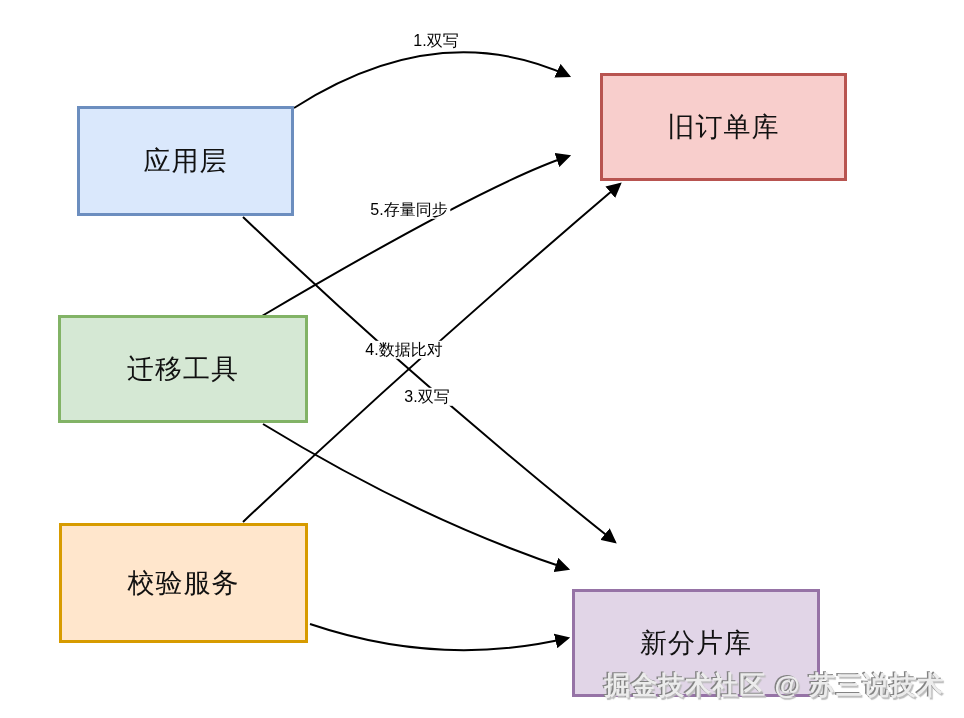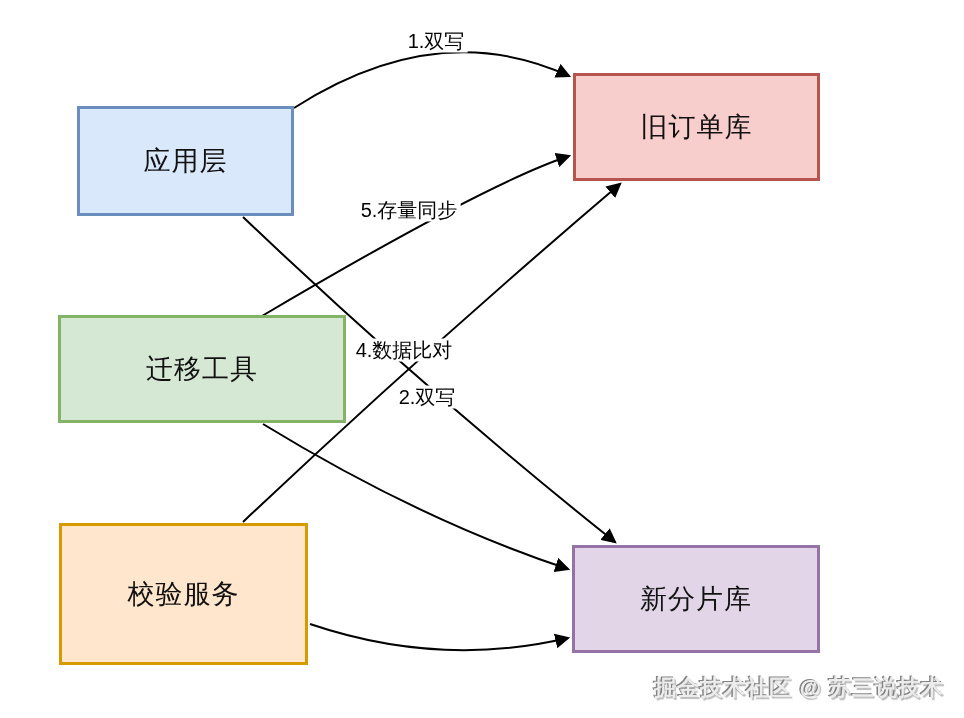--- a/index.html
+++ b/index.html
@@ -32,43 +32,43 @@
     box-sizing: border-box;
     border: 3px solid #888;
     display: flex;
     align-items: center;
     justify-content: center;
     font-size: 27px;
     color: #111111;
     letter-spacing: 1px;
   }
   #node-app     { left: 77px;  top: 106px; width: 217px; height: 110px; }
-  #node-migrate { left: 58px;  top: 315px; width: 288px; height: 108px; }
-  #node-verify  { left: 59px;  top: 523px; width: 249px; height: 142px; justify-content: center; }
+  #node-migrate { left: 58px;  top: 315px; width: 250px; height: 108px; }
+  #node-verify  { left: 59px;  top: 523px; width: 249px; height: 120px; justify-content: center; }
   #node-old     { left: 573px; top: 73px;  width: 247px; height: 108px; }
   #node-new     { left: 572px; top: 545px; width: 248px; height: 108px; }
   .edge-label {
     position: absolute;
     transform: translate(-50%, -50%);
     background: #ffffff;
     padding: 0 3px;
-    font-size: 20px;
+    font-size: 16px;
     color: #000000;
     white-space: nowrap;
     line-height: 1.15;
   }
   #elabel-dw1  { left: 436px; top: 41px; }
   #elabel-sync { left: 409px; top: 210px; }
   #elabel-cmp  { left: 404px; top: 350px; }
   #elabel-dw2  { left: 427px; top: 397px; }
   #watermark {
     position: absolute;
     right: 20px;
     bottom: 15px;
-    font-size: 22px;
+    font-size: 26px;
     font-weight: bold;
     letter-spacing: 1px;
     color: #ececec;
     text-shadow: -1.5px -1.5px 0.5px #838383, 1.5px 1.5px 1px #bcbcbc;
     white-space: nowrap;
   }
 </style>
 </head>
 <body>
 
@@ -93,31 +93,31 @@
   </div>
 
   <div class="node" id="node-migrate" style="background: rgb(213, 232, 212); border-color: rgb(130, 179, 102);">
     <span>迁移工具</span>
   </div>
 
   <div class="node" id="node-verify" style="background: rgb(255, 230, 204); border-color: rgb(215, 155, 0);">
     <span>校验服务</span>
   </div>
 
-  <div class="node" id="node-old" style="background: rgb(248, 206, 204); border-color: rgb(184, 84, 80);">
+  <div class="node" id="node-old" style="background: rgb(248, 206, 204); border-color: rgb(184, 84, 80); margin-left: 27px;">
     <span>旧订单库</span>
   </div>
 
-  <div class="node" id="node-new" style="background: rgb(225, 213, 231); border-color: rgb(150, 115, 166);">
+  <div class="node" id="node-new" style="background: rgb(225, 213, 231); border-color: rgb(150, 115, 166); margin-top: 44px;">
     <span>新分片库</span>
   </div>
 
   <div class="edge-label" id="elabel-dw1">1.双写</div>
 
   <div class="edge-label" id="elabel-sync">5.存量同步</div>
 
   <div class="edge-label" id="elabel-cmp">4.数据比对</div>
 
-  <div class="edge-label" id="elabel-dw2">2.双写</div>
+  <div class="edge-label" id="elabel-dw2">3.双写</div>
 
   <div id="watermark">掘金技术社区 @ 苏三说技术</div>
 
 </div>
 
 </body></html>

